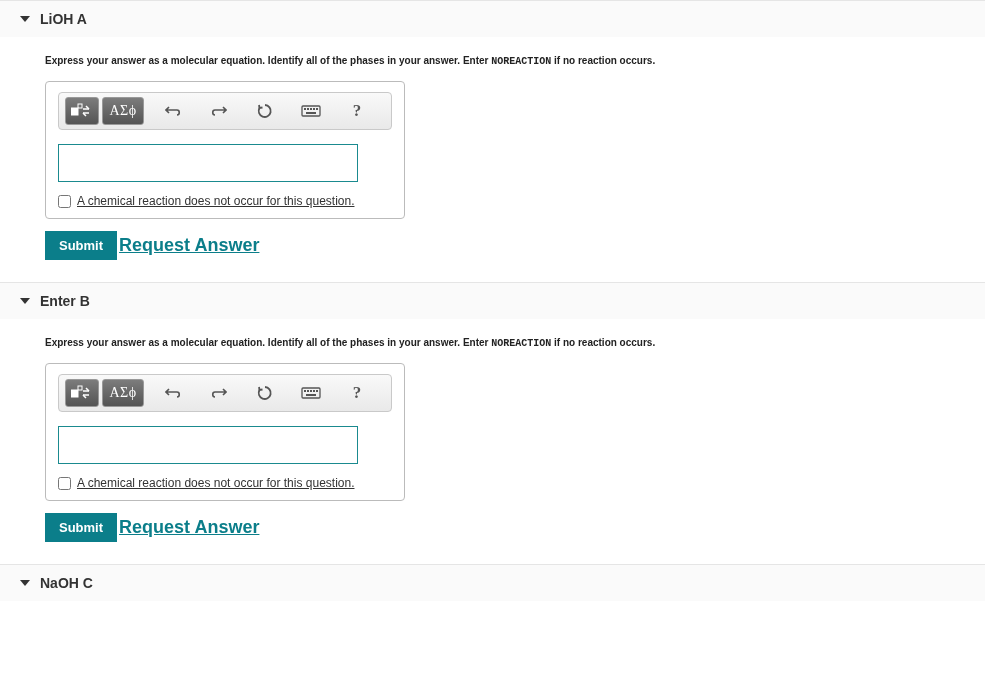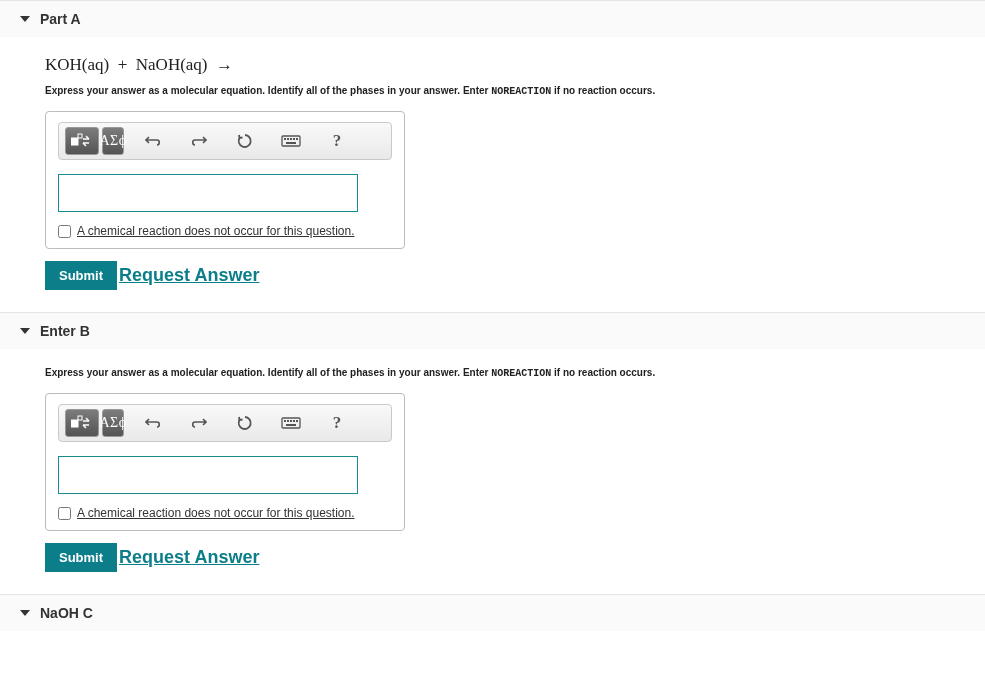--- a/index.html
+++ b/index.html
@@ -88,21 +88,21 @@
     .tool-btn.light {
       background: none;
       border: none;
       color: #555;
       font-size: 16px;
     }
     .tool-btn.greek {
       font-family: "Times New Roman", serif;
       font-size: 14px;
       letter-spacing: 0.5px;
-      width: 22px;
+      width: 42px;
     }
     .tool-btn.template svg { display:block; }
     .answer-input {
       width: 300px;
       height: 38px;
       border: 1px solid #1a8a8f;
       outline: none;
       padding: 0 8px;
       font-size: 14px;
       margin-bottom: 12px;
@@ -140,24 +140,23 @@
       cursor: pointer;
     }
     sub { font-size: 0.7em; vertical-align: sub; }
   </style>
 </head>
 <body>
 
 <div class="part-section">
   <div class="part-header">
     <span class="caret-down"></span>
-    <span class="part-title">Part A</span>
+    <span class="part-title">LiOH A</span>
   </div>
   <div class="part-body">
-    <div class="equation">KOH(aq) &nbsp;+&nbsp; NaOH(aq) &nbsp;→</div>
     <div class="instructions">
       <span>Express your answer as a molecular equation. Identify all of the phases in your answer. Enter </span><span class="code">NOREACTION</span><span> if no reaction occurs.</span>
     </div>
     <div class="answer-box">
       <div class="toolbar">
         <div class="tool-group">
           <div class="tool-btn template">
             <svg width="22" height="16" viewBox="0 0 22 16">
               <rect x="0" y="5" width="7" height="7" fill="#fff" stroke="#fff"></rect>
               <rect x="7" y="1" width="4" height="4" fill="none" stroke="#fff" stroke-width="1"></rect>

